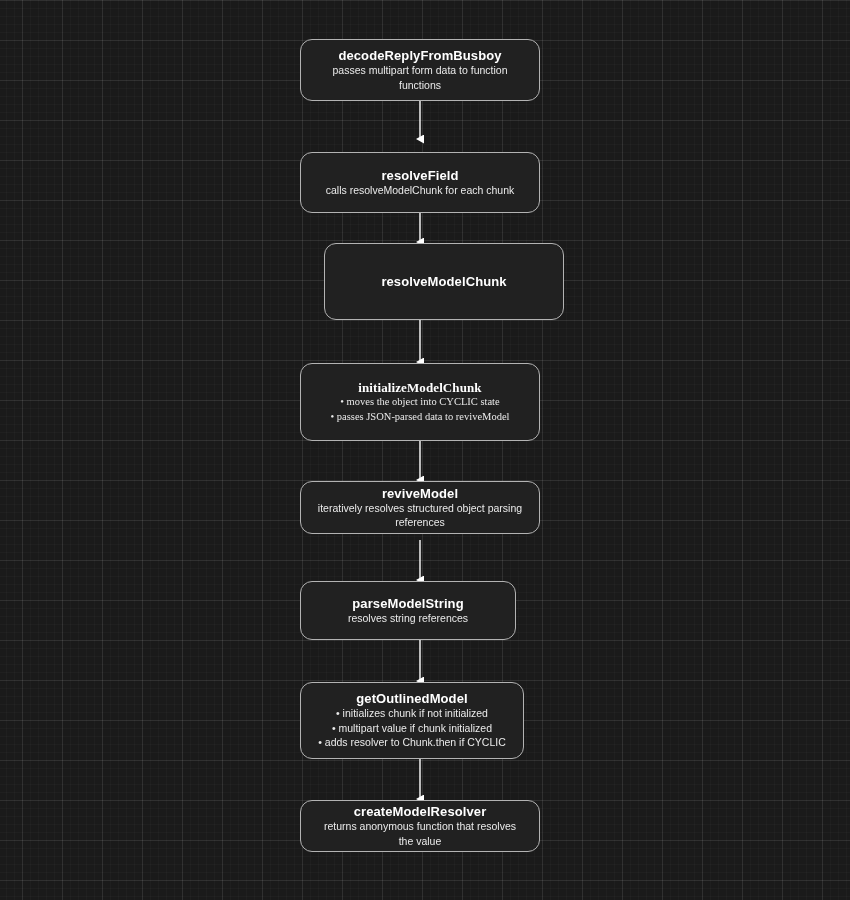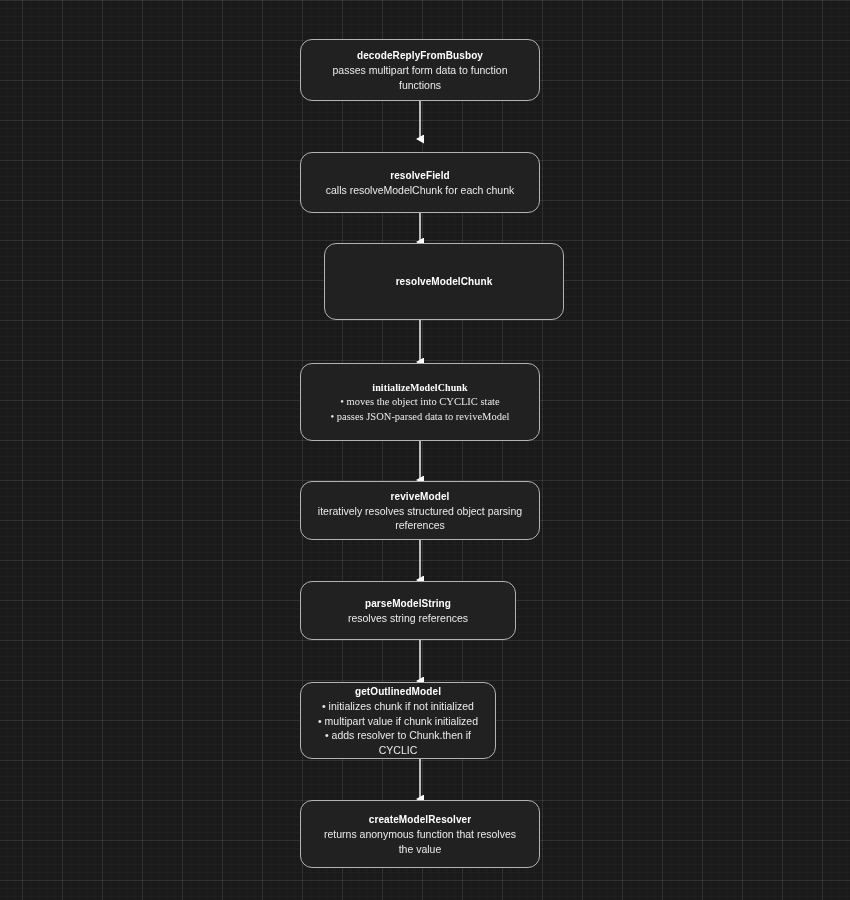--- a/index.html
+++ b/index.html
@@ -57,21 +57,21 @@
     display: flex;
     flex-direction: column;
     align-items: center;
     justify-content: center;
     text-align: center;
     color: #f2f2f2;
     padding: 6px 10px;
   }
 
   .node-title {
-    font-size: 10px;
+    font-size: 13px;
     font-weight: bold;
     line-height: 15px;
     color: #ffffff;
     letter-spacing: 0.1px;
   }
 
   .node-desc {
     font-size: 10.5px;
     font-weight: normal;
     line-height: 14.5px;
@@ -112,35 +112,35 @@
         <div class="node-desc">calls resolveModelChunk for each chunk</div>
       </div>
       <div class="node" style="left: 300px; top: 243px; width: 240px; height: 77px; background: rgb(33, 33, 33); border-color: rgb(179, 179, 179); color: rgb(242, 242, 242); margin-left: 24px;">
         <div class="node-title">resolveModelChunk</div>
       </div>
       <div class="node" style="left: 300px; top: 363px; width: 240px; height: 78px; background: rgb(33, 33, 33); border-color: rgb(179, 179, 179); color: rgb(242, 242, 242); font-family: Liberation Serif, serif;">
         <div class="node-title">initializeModelChunk</div>
         <div class="node-desc">• moves the object into CYCLIC state
 • passes JSON-parsed data to reviveModel</div>
       </div>
-      <div class="node" style="left: 300px; top: 481px; width: 240px; height: 59px; background: rgb(33, 33, 33); border-color: rgb(179, 179, 179); color: rgb(242, 242, 242);">
+      <div class="node" style="left: 300px; top: 481px; width: 240px; height: 53px; background: rgb(33, 33, 33); border-color: rgb(179, 179, 179); color: rgb(242, 242, 242);">
         <div class="node-title">reviveModel</div>
         <div class="node-desc">iteratively resolves structured object parsing
 references</div>
       </div>
       <div class="node" style="left: 300px; top: 581px; width: 216px; height: 59px; background: rgb(33, 33, 33); border-color: rgb(179, 179, 179); color: rgb(242, 242, 242);">
         <div class="node-title">parseModelString</div>
         <div class="node-desc">resolves string references</div>
       </div>
-      <div class="node" style="left: 300px; top: 682px; width: 196px; height: 77px; background: rgb(33, 33, 33); border-color: rgb(179, 179, 179); color: rgb(242, 242, 242);">
+      <div class="node" style="left: 300px; top: 682px; width: 224px; height: 77px; background: rgb(33, 33, 33); border-color: rgb(179, 179, 179); color: rgb(242, 242, 242);">
         <div class="node-title">getOutlinedModel</div>
         <div class="node-desc">• initializes chunk if not initialized
 • multipart value if chunk initialized
 • adds resolver to Chunk.then if CYCLIC</div>
       </div>
-      <div class="node" style="left: 300px; top: 800px; width: 240px; height: 68px; background: rgb(33, 33, 33); border-color: rgb(179, 179, 179); color: rgb(242, 242, 242);">
+      <div class="node" style="left: 300px; top: 800px; width: 240px; height: 52px; background: rgb(33, 33, 33); border-color: rgb(179, 179, 179); color: rgb(242, 242, 242);">
         <div class="node-title">createModelResolver</div>
         <div class="node-desc">returns anonymous function that resolves
 the value</div>
       </div>
     </div>
 
 </div>
 
 </body></html>

